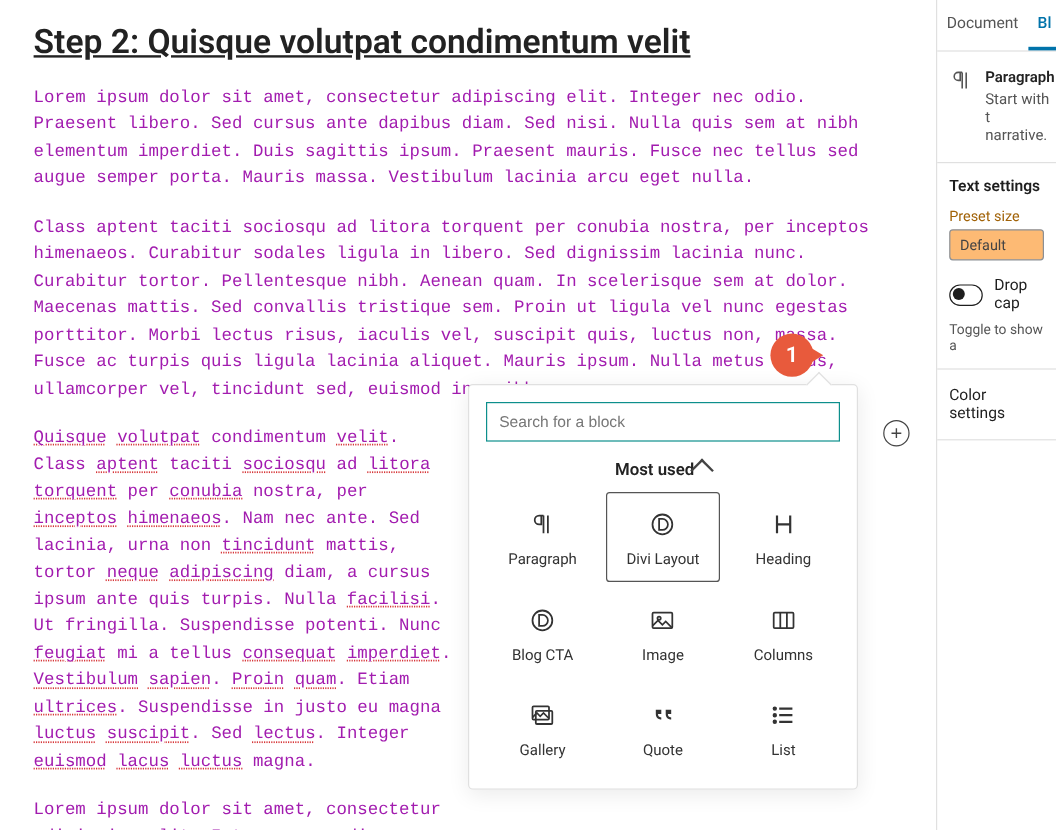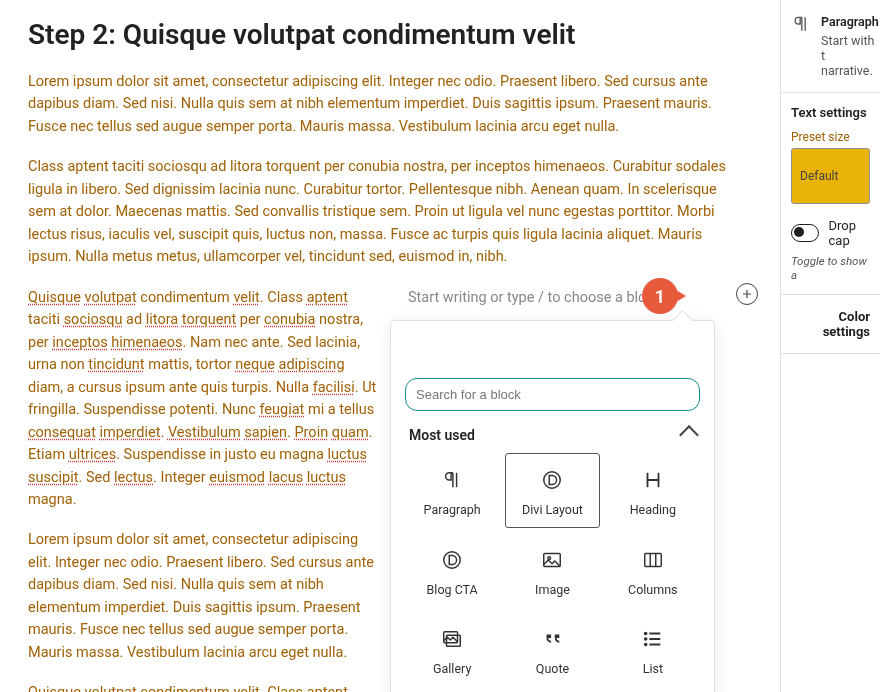--- a/index.html
+++ b/index.html
@@ -1,61 +1,61 @@
 <!DOCTYPE html>
 <html><head>
 <meta charset="utf-8">
 <style>
   * { box-sizing: border-box; margin: 0; padding: 0; }
   html, body { width: 880px; height: 692px; font-family: -apple-system, BlinkMacSystemFont, "Segoe UI", Roboto, sans-serif; color: #1e1e1e; overflow: hidden; background: #fff; }
   .shell { display: flex; width: 100%; height: 100%; }
   .editor { flex: 1; padding: 18px 28px 10px 28px; position: relative; overflow: hidden; }
   .sidebar { width: 100px; flex: 0 0 100px; border-left: 1px solid #e0e0e0; display: flex; flex-direction: column; font-size: 13px; }
-  .editor h2 { font-size: 28px; font-weight: 600; margin-bottom: 20px; color: #222; }
-  .editor p { font-size: 14.5px; line-height: 1.55; color: #a16207; margin-bottom: 18px; max-width: 720px; }
+  .editor h2 { font-size: 28px; font-weight: 600; margin-bottom: 20px; color: #222; text-decoration: underline; }
+  .editor p { font-size: 14.5px; line-height: 1.55; color: #a21caf; margin-bottom: 18px; max-width: 720px; font-family: Liberation Mono, monospace; }
   .editor .parawrap { display: flex; gap: 30px; }
   .editor .leftcol { flex: 0 0 350px; }
   .editor .leftcol p { max-width: 100%; }
   .spellword { text-decoration: underline; text-decoration-style: dotted; text-decoration-color: #d63638; text-underline-offset: 2px; }
   .placeholder-row { position: relative; }
   .placeholder { color: #888; font-size: 14.5px; }
   .plus-circle { position: absolute; right: -6px; top: -4px; width: 22px; height: 22px; border: 1px solid #444; border-radius: 50%; display: flex; align-items: center; justify-content: center; font-size: 14px; color: #444; }
   .callout { position: absolute; }
   .callout-bubble { background: #e85a3c; color: #fff; width: 36px; height: 36px; border-radius: 50%; display: flex; align-items: center; justify-content: center; font-weight: 600; font-size: 18px; position: relative; }
   .callout-bubble::after { content: ""; position: absolute; width: 0; height: 0; }
   .callout1 .callout-bubble::after { right: -8px; top: 50%; transform: translateY(-50%); border-left: 10px solid #e85a3c; border-top: 6px solid transparent; border-bottom: 6px solid transparent; }
   .callout2 .callout-bubble::after { right: -8px; top: 50%; transform: translateY(-50%); border-left: 10px solid #e85a3c; border-top: 6px solid transparent; border-bottom: 6px solid transparent; }
   .block-popover { position: absolute; left: 390px; top: 320px; width: 325px; background: #fff; border: 1px solid #e0e0e0; border-radius: 4px; box-shadow: 0 4px 18px rgba(0,0,0,0.08); padding: 14px; }
   .block-popover::before { content:""; position:absolute; top:-8px; right:24px; width:14px; height:14px; background:#fff; border-left:1px solid #e0e0e0; border-top:1px solid #e0e0e0; transform: rotate(45deg); }
-  .block-search { width: 100%; border: 1.5px solid #0d8f8c; border-radius: 12px; padding: 8px 10px; font-size: 13px; color: #333; outline: none; margin-top: 43px; }
+  .block-search { width: 100%; border: 1.5px solid #0d8f8c; border-radius: 0; padding: 8px 10px; font-size: 13px; color: #333; outline: none; }
   .block-search::placeholder { color: #777; }
-  .section-row { display: flex; justify-content: space-between; align-items: center; margin: 16px 4px 10px; font-size: 14px; font-weight: 600; color: #222; }
+  .section-row { display: flex; justify-content: center; align-items: center; margin: 16px 4px 10px; font-size: 14px; font-weight: 600; color: #222; }
   .chev { width: 14px; height: 14px; border-right: 2px solid #444; border-bottom: 2px solid #444; transform: rotate(-135deg); }
   .block-grid { display: grid; grid-template-columns: repeat(3, 1fr); gap: 6px; }
   .block-item { display: flex; flex-direction: column; align-items: center; justify-content: center; padding: 14px 4px 10px; border-radius: 3px; font-size: 12.5px; color: #333; cursor: pointer; }
   .block-item.active { border: 1.5px solid #555; }
   .block-item .icon { width: 24px; height: 24px; margin-bottom: 10px; display: flex; align-items: center; justify-content: center; color: #333; }
   .block-item .icon svg { width: 22px; height: 22px; }
   
   .tabs { display: flex; border-bottom: 1px solid #e0e0e0; }
   .tab { padding: 12px 8px; font-size: 13px; color: #555; }
   .tab.active { color: #0073aa; border-bottom: 3px solid #0073aa; font-weight: 500; }
   .sb-block-summary { display: flex; gap: 10px; padding: 14px 10px; border-bottom: 1px solid #e0e0e0; }
   .sb-block-summary .picon { width: 20px; flex-shrink: 0; }
   .sb-block-summary .ptxt { font-size: 12.5px; color: #555; }
   .sb-block-summary .ptitle { font-weight: 600; color: #222; margin-bottom: 4px; }
   .sb-section { border-bottom: 1px solid #e0e0e0; padding: 12px 10px; font-size: 13px; }
   .sb-section-title { font-weight: 600; margin-bottom: 10px; }
   .sb-label { font-size: 12px; color: #a16207; margin-bottom: 4px; }
-  .preset { border: 1px solid #8c8f94; border-radius: 3px; padding: 20px 8px; font-size: 12px; color: #444; background: #eab308; }
+  .preset { border: 1px solid #8c8f94; border-radius: 3px; padding: 5px 8px; font-size: 12px; color: #444; background: #fdba74; }
   .toggle-row { display: flex; align-items: center; gap: 10px; margin-top: 14px; }
   .toggle { width: 34px; height: 18px; border: 1.5px solid #1e1e1e; border-radius: 10px; position: relative; }
   .toggle::after { content:""; position:absolute; left:2px; top:2px; width:10px; height:10px; border-radius:50%; background:#1e1e1e; }
-  .toggle-desc { font-size: 11.5px; font-style: italic; color: #555; margin-top: 6px; }
-  .sb-collapsed { padding: 14px 10px; border-bottom: 1px solid #e0e0e0; font-size: 13px; font-weight: 700; text-align: right; }
+  .toggle-desc { font-size: 11.5px; color: #555; margin-top: 6px; }
+  .sb-collapsed { padding: 14px 10px; border-bottom: 1px solid #e0e0e0; font-size: 13px; font-weight: 400; }
 </style>
 </head>
 <body>
 
 <div class="shell">
   <div class="editor">
     <h2>Step 2: Quisque volutpat condimentum velit</h2>
     <p>Lorem ipsum dolor sit amet, consectetur adipiscing elit. Integer nec odio. Praesent libero. Sed cursus ante dapibus diam. Sed nisi. Nulla quis sem at nibh elementum imperdiet. Duis sagittis ipsum. Praesent mauris. Fusce nec tellus sed augue semper porta. Mauris massa. Vestibulum lacinia arcu eget nulla.</p>
     <p>Class aptent taciti sociosqu ad litora torquent per conubia nostra, per inceptos himenaeos. Curabitur sodales ligula in libero. Sed dignissim lacinia nunc. Curabitur tortor. Pellentesque nibh. Aenean quam. In scelerisque sem at dolor. Maecenas mattis. Sed convallis tristique sem. Proin ut ligula vel nunc egestas porttitor. Morbi lectus risus, iaculis vel, suscipit quis, luctus non, massa. Fusce ac turpis quis ligula lacinia aliquet. Mauris ipsum. Nulla metus metus, ullamcorper vel, tincidunt sed, euismod in, nibh.</p>
 
@@ -171,20 +171,24 @@
                 <circle cx="4" cy="18" r="1" fill="#333"></circle>
               </svg>
             </div>
             <span>List</span>
           </div>
         </div>
     </div>
   </div>
 
   <div class="sidebar">
+    <div class="tabs">
+      <div class="tab">Document</div>
+      <div class="tab active">Bl</div>
+    </div>
     <div class="sb-block-summary">
       <div class="picon">
         <svg viewBox="0 0 24 24" width="20" height="20" fill="none" stroke="#555" stroke-width="1.6">
             <path d="M13 4H9a4 4 0 0 0 0 8h2V4m2 0v16m4-16v16"></path>
           </svg>
       </div>
       <div class="ptxt">
         <div class="ptitle">Paragraph</div>
         <div style="white-space:pre-line;">Start with t
 narrative.</div>

